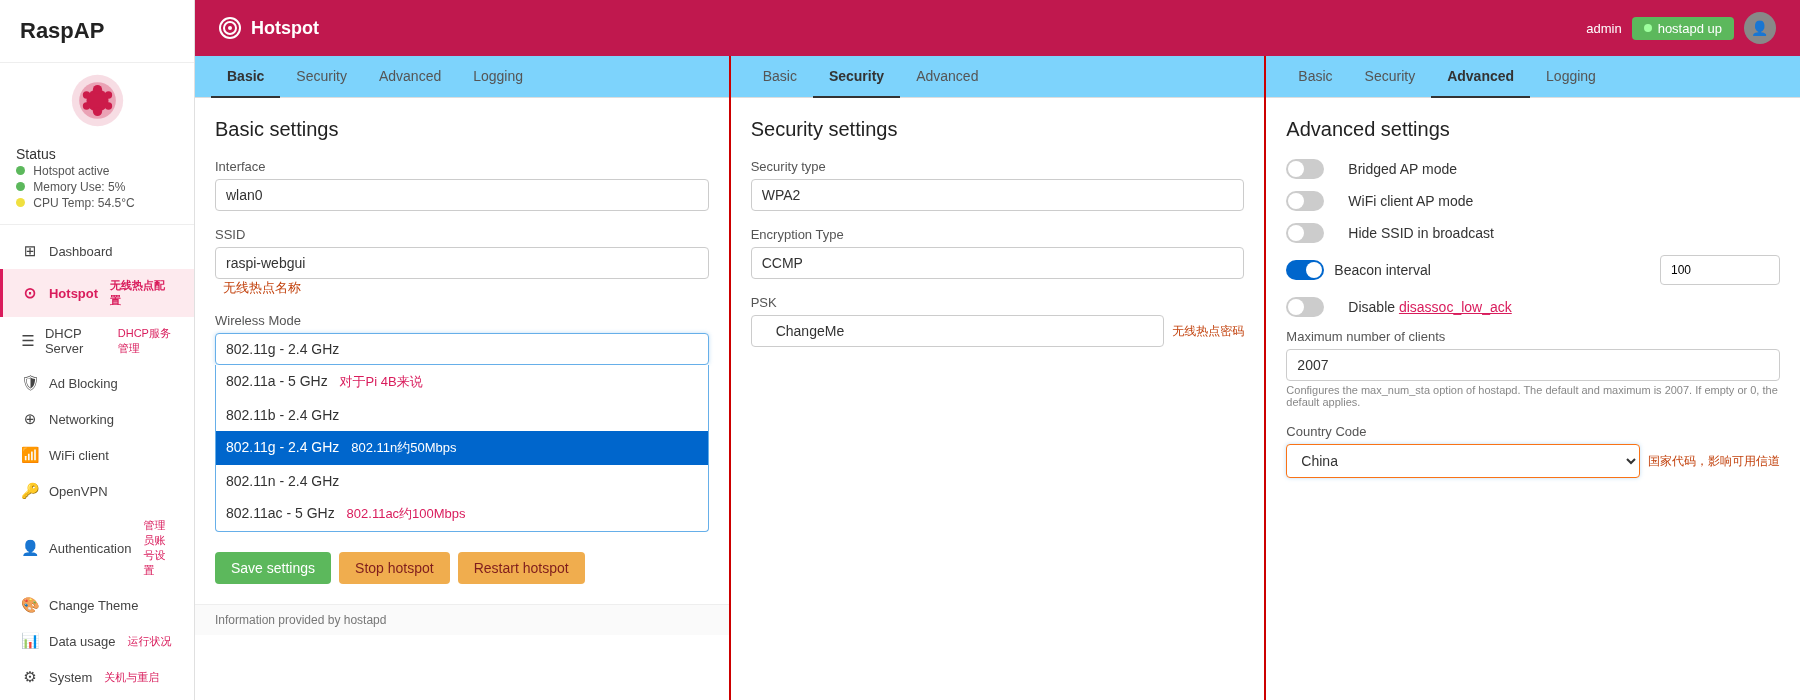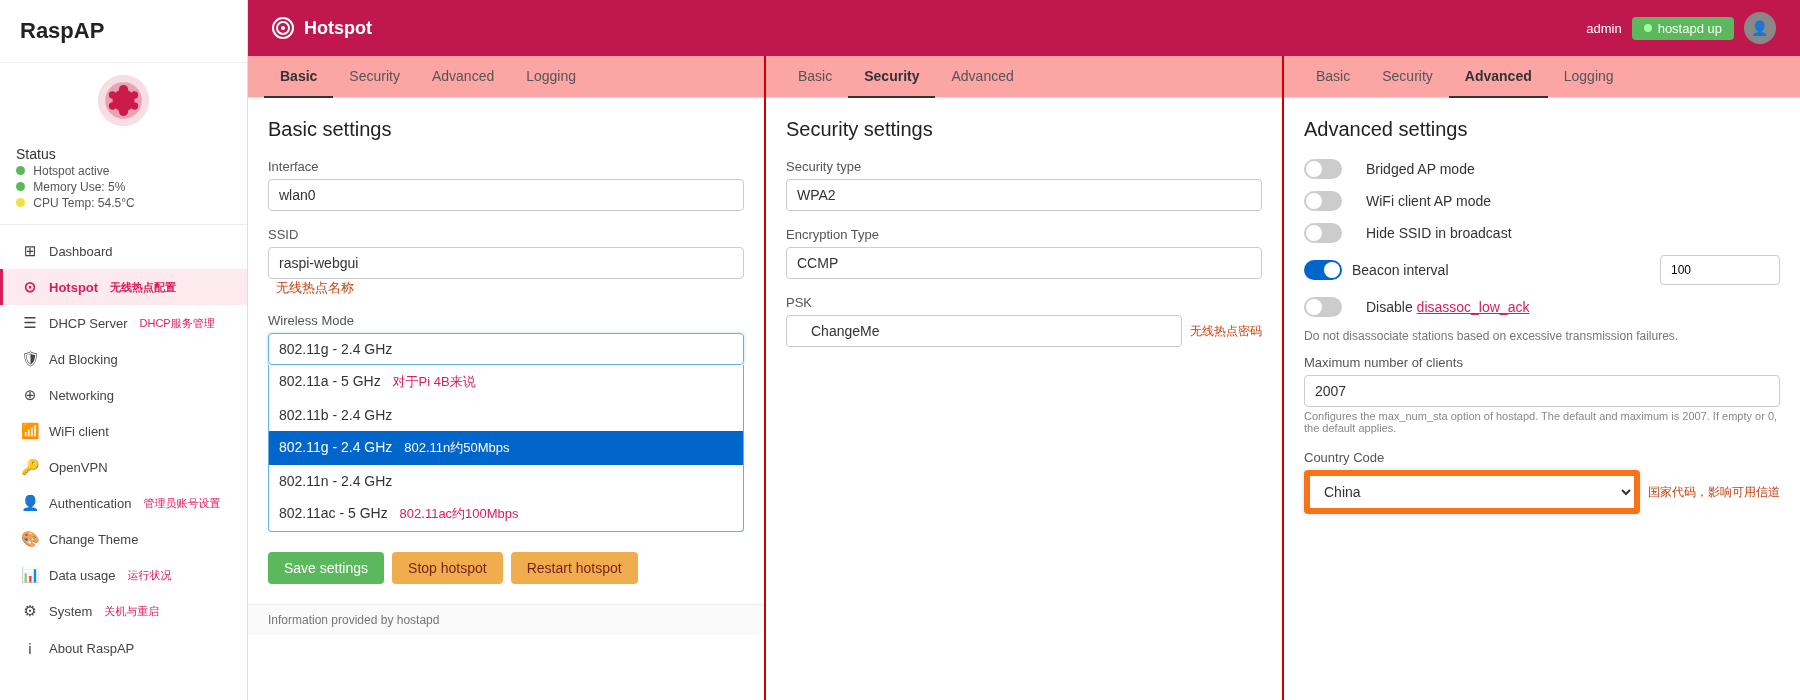--- a/index.html
+++ b/index.html
@@ -1,19 +1,19 @@
 <!DOCTYPE html>
 <html><head>
   <meta charset="utf-8">
   <style>
     * { box-sizing: border-box; margin: 0; padding: 0; }
     body { font-family: 'Segoe UI', Arial, sans-serif; font-size: 14px; background: #f5f5f5; color: #333; display: flex; height: 700px; overflow: hidden; }
 
     
-    .sidebar { width: 248px; background: #fff; border-right: 1px solid #e0e0e0; display: flex; flex-direction: column; flex-shrink: 0; overflow-y: auto; }
+    .sidebar { width: 195px; background: #fff; border-right: 1px solid #e0e0e0; display: flex; flex-direction: column; flex-shrink: 0; overflow-y: auto; }
     .sidebar-logo { padding: 18px 20px; font-size: 22px; font-weight: bold; color: #222; border-bottom: 1px solid #eee; }
     .status-dot { display: inline-block; width: 9px; height: 9px; border-radius: 50%; margin-right: 5px; }
     .status-line { font-size: 12px; color: #555; margin: 2px 0; }
     .sidebar-nav { flex: 1; padding: 8px 0; }
     .nav-item { display: flex; align-items: center; padding: 9px 18px; cursor: pointer; font-size: 13px; color: #444; border-left: 3px solid transparent; gap: 10px; }
     .nav-item.active { background: #fdeaee; border-left: 3px solid #d91c5c; color: #d91c5c; font-weight: 600; }
     .nav-icon { font-size: 15px; width: 18px; text-align: center; }
     .nav-label-cn { color: #d91c5c; font-size: 11px; margin-left: 2px; }
 
     
@@ -30,21 +30,21 @@
     .user-icon { width: 32px; height: 32px; background: #888; border-radius: 50%; display: flex; align-items: center; justify-content: center; color: #fff; font-size: 14px; }
 
     
     .content { flex: 1; display: flex; overflow: hidden; background: #fff; }
 
     
     .panel { flex: 1; border-right: 2px solid #c00; overflow-y: auto; padding: 0; }
     .panel:last-child { border-right: none; }
 
     
-    .tabs { display: flex; border-bottom: 1px solid #ddd; padding: 0 16px; background: #fca5a5; }
+    .tabs { display: flex; border-bottom: 1px solid #ddd; padding: 0 16px; background: #7dd3fc; }
     .tab { padding: 12px 16px; cursor: pointer; font-size: 14px; color: #555; border-bottom: 2px solid transparent; margin-bottom: -1px; }
     .tab.active { color: #333; font-weight: 600; border-bottom: 2px solid #333; }
 
     
     .panel-content { padding: 20px 20px; }
     .panel-title { font-size: 20px; font-weight: 400; margin-bottom: 18px; color: #222; }
 
     
     .field-label { font-size: 13px; color: #555; margin-bottom: 5px; }
     .field-input { width: 100%; border: 1px solid #ccc; border-radius: 4px; padding: 7px 10px; font-size: 14px; color: #333; background: #fff; outline: none; }
@@ -75,21 +75,21 @@
 
     
     .info-text { font-size: 12px; color: #777; margin-top: 4px; }
     .info-text-sm { font-size: 11px; color: #888; margin-top: 3px; }
     
     
     .annotation-red { color: #c2410c; font-size: 12px; }
     .beacon-input { border: 1px solid #ccc; border-radius: 4px; padding: 7px 10px; font-size: 12px; width: 120px; }
 
     
-    .country-select { width: 100%; border: 6px solid #f97316; border-radius: 4px; padding: 7px 10px; font-size: 14px; background: #fff; color: #333; box-shadow: 0 0 4px rgba(102,175,233,0.4); appearance: auto; }
+    .country-select { width: 100%; border: 1px solid #f97316; border-radius: 4px; padding: 7px 10px; font-size: 14px; background: #fff; color: #333; box-shadow: 0 0 4px rgba(102,175,233,0.4); appearance: auto; }
 
     
     .panel-footer { padding: 8px 20px; font-size: 12px; color: #777; border-top: 1px solid #eee; background: #fafafa; }
 
     
     .admin-label { font-size: 13px; color: #fff; }
 
     
     ::-webkit-scrollbar { width: 6px; }
     ::-webkit-scrollbar-thumb { background: #ccc; border-radius: 3px; }
@@ -348,21 +348,20 @@
 
         <div class="toggle-row">
           <div class="toggle">
             <div class="toggle-knob"></div>
           </div>
           <span class="toggle-label">
             <span>Disable </span>
             <span class="toggle-label link">disassoc_low_ack</span>
           </span>
         </div>
-        <div class="info-text" style="margin-bottom:12px;">Do not disassociate stations based on excessive transmission failures.</div>
 
         <div class="field-group">
           <div class="field-label">Maximum number of clients</div>
           <input class="field-input" type="text" value="2007" style="">
           <div class="info-text-sm">Configures the max_num_sta option of hostapd. The default and maximum is 2007. If empty or 0, the default applies.</div>
         </div>
 
         <div class="field-group">
           <div class="field-label">Country Code</div>
           <div style="display:flex;align-items:center;gap:8px;">

